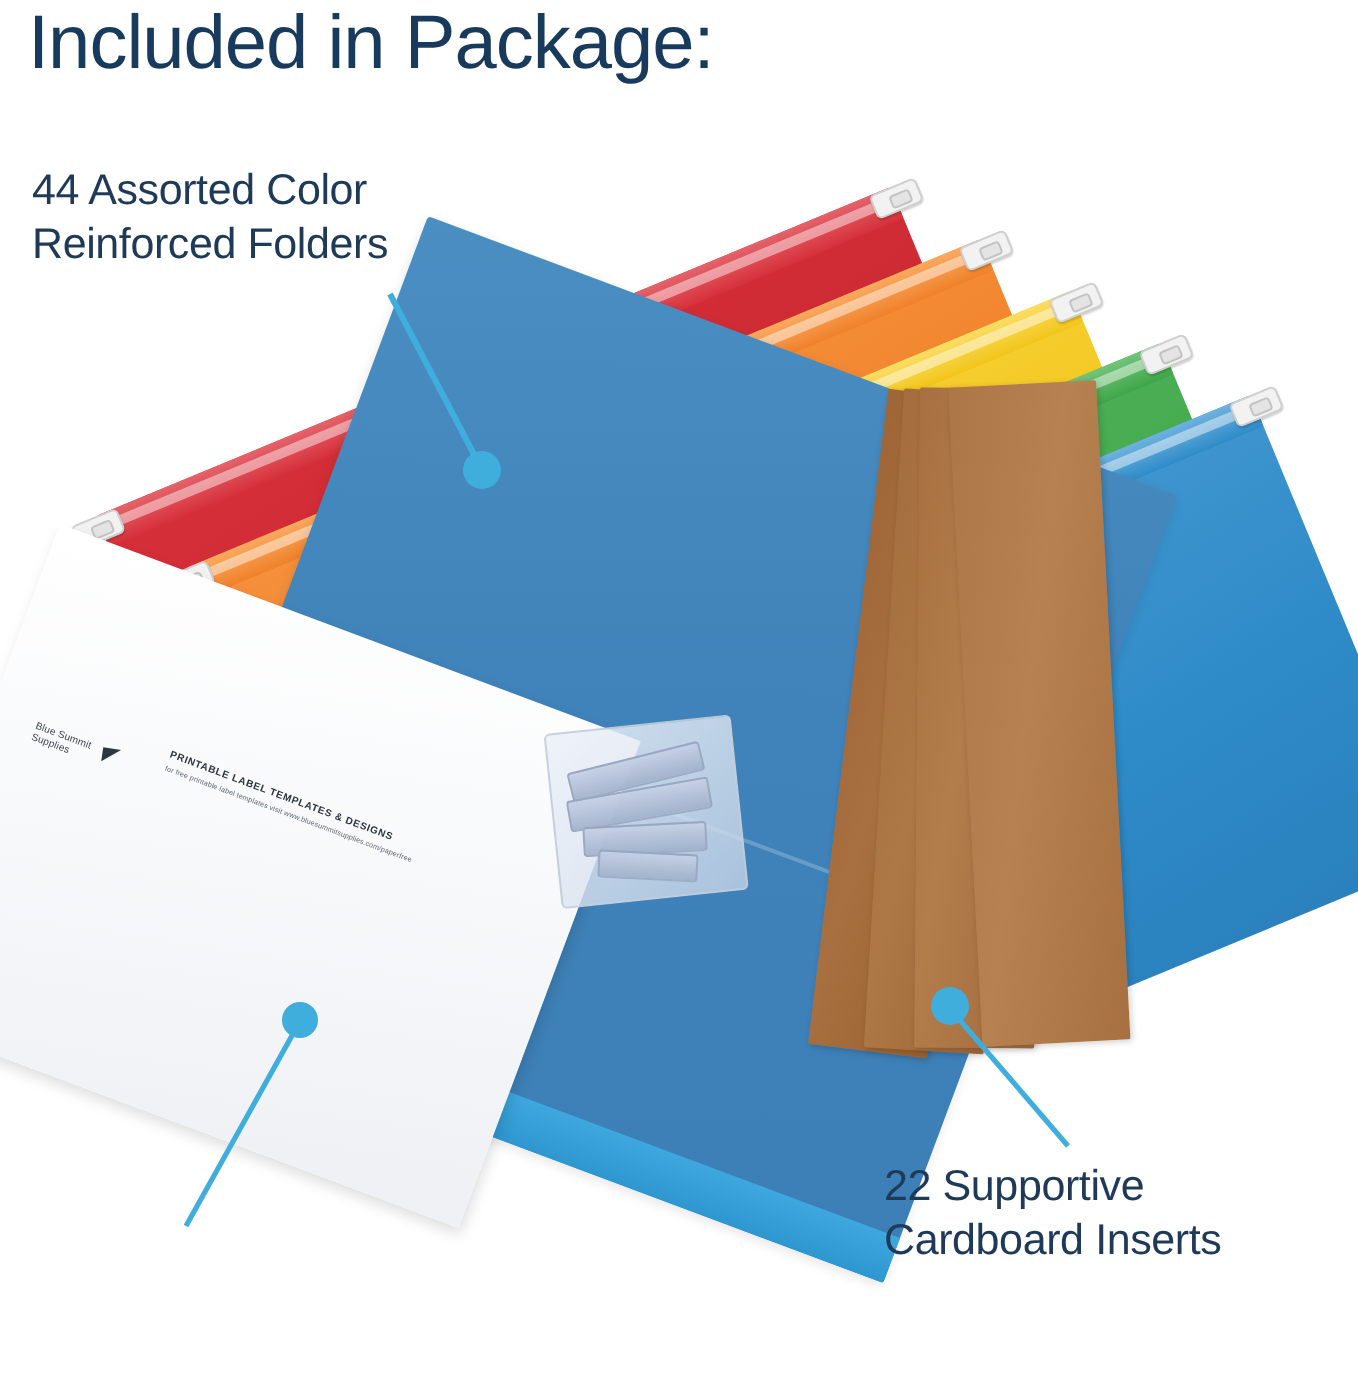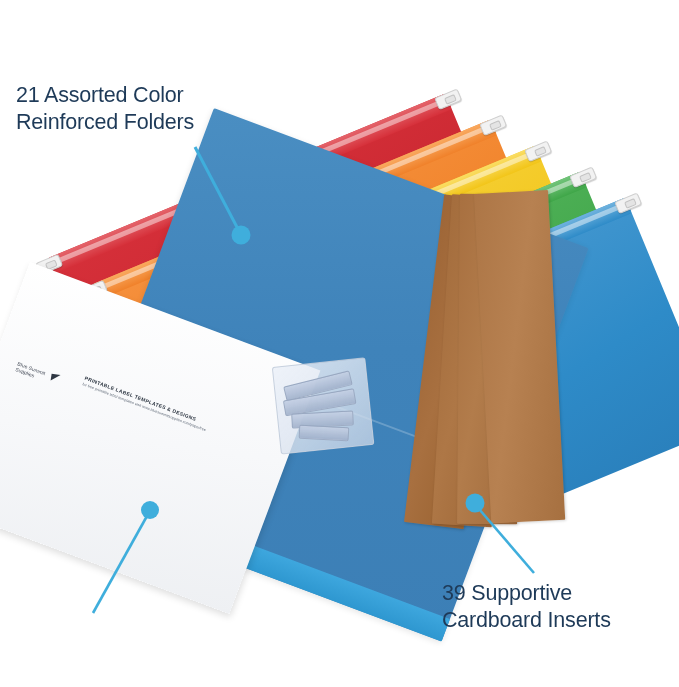--- a/index.html
+++ b/index.html
@@ -304,21 +304,22 @@
     <line id="leader-folders" x1="195" y1="147" x2="239" y2="231" stroke="#3FAEDC" stroke-width="3"></line>
     <circle id="dot-folders" cx="241" cy="235" r="9.5" fill="#3FAEDC"></circle>
 
     <line id="leader-tabs" x1="93" y1="613" x2="147" y2="516" stroke="#3FAEDC" stroke-width="2.6"></line>
     <circle id="dot-tabs" cx="150" cy="510" r="9" fill="#3FAEDC"></circle>
 
     <line id="leader-inserts" x1="534" y1="573" x2="479" y2="509" stroke="#3FAEDC" stroke-width="2.6"></line>
     <circle id="dot-inserts" cx="475" cy="503" r="9.5" fill="#3FAEDC"></circle>
   </svg>
 
-
-  <div id="label-folders" class="callout-text">21 Assorted Color
+  <div class="heading">Included in Package:</div>
+
+  <div id="label-folders" class="callout-text">44 Assorted Color
 Reinforced Folders</div>
 
 
-  <div id="label-inserts" class="callout-text">39 Supportive
+  <div id="label-inserts" class="callout-text">22 Supportive
 Cardboard Inserts</div>
 
 </div>
 
 </body></html>

